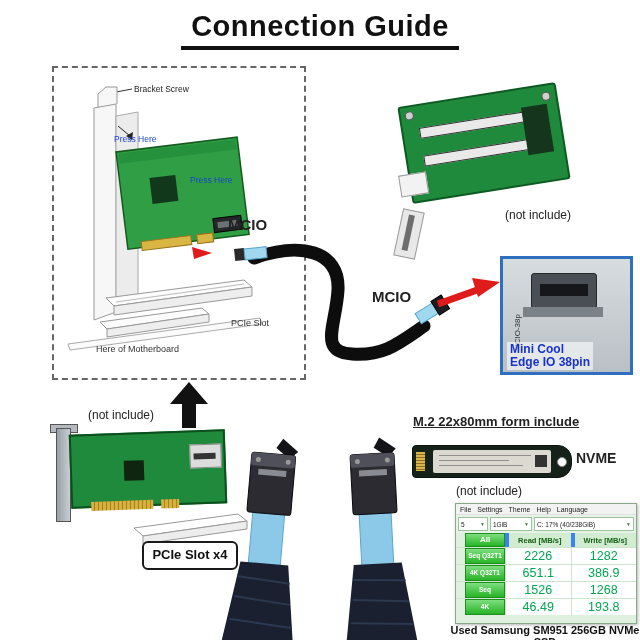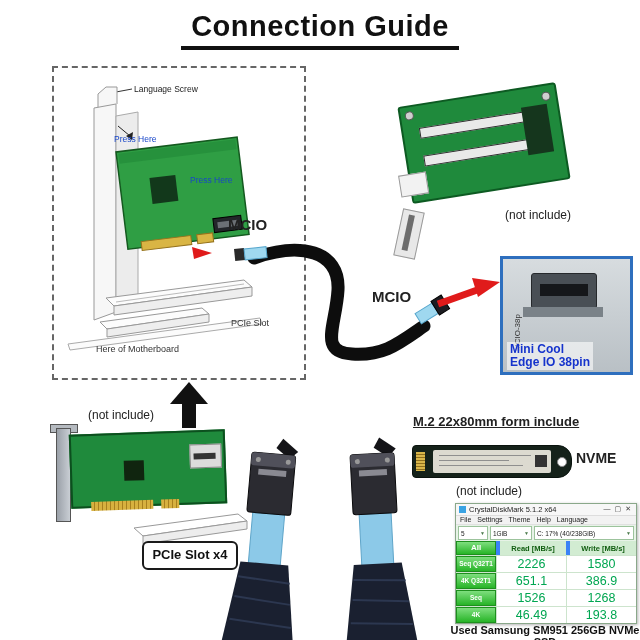--- a/index.html
+++ b/index.html
@@ -43,21 +43,21 @@
   .cdm-toolbar{height:16px;display:flex;gap:2px;align-items:center;padding:1px 2px;background:#e7f3e7;}
   .cdm-select{height:12px;background:#fff;border:1px solid #9cc39c;display:flex;align-items:center;
               justify-content:space-between;padding:0 2px;font-size:6.5px;color:#222;
               overflow:hidden;white-space:nowrap;}
   .caret{font-size:5px;color:#4a7a4a;margin-left:1px;}
   .cdm-grid{flex:1;display:flex;flex-direction:column;background:#dff0df;}
   .cdm-hrow{height:14px;display:flex;}
   .cdm-row{height:16px;display:flex;border-top:1px solid #cde4cd;}
   .cdm-btn{width:38px;background:linear-gradient(#7ede7e,#27b427);border:1px solid #1d8f1d;
            color:#fff;font-weight:bold;display:flex;align-items:center;justify-content:center;
-           text-align:center;line-height:1.05;}
+           text-align:center;line-height:1.05;margin-left:9px;}
   .cdm-hcell{flex:1;background:#d2ecd2;border-left:4px solid #3b82f6;display:flex;align-items:center;
              justify-content:center;font-size:7.5px;font-weight:bold;color:#115e11;}
   .cdm-cell{flex:1;background:#fff;border-left:1px solid #cde4cd;display:flex;align-items:center;
             justify-content:center;font-size:12.5px;font-weight:normal;color:#00a651;}
   .cdm-caption{position:absolute;left:450px;top:624px;width:190px;text-align:center;
                font-size:11px;font-weight:bold;color:#111;z-index:2;}
   .sticker-line{position:absolute;height:1px;background:#8f8f8f;}
 </style>
 </head>
 <body>
@@ -148,29 +148,20 @@
     <div class="abs" style="left:20px;top:4px;width:118px;height:23px;background:#dcdad0;border-radius:2px;">
       <div class="sticker-line" style="left:6px;top:5px;width:92px;"></div>
       <div class="sticker-line" style="left:6px;top:10px;width:70px;"></div>
       <div class="sticker-line" style="left:6px;top:15px;width:84px;"></div>
       <div class="abs" style="right:4px;top:5px;width:12px;height:12px;background:#333;"></div>
     </div>
     <div class="abs" style="right:4px;top:11px;width:8px;height:8px;border-radius:50%;background:#fff;border:1px solid #888;"></div>
   </div>
 
   <div class="cdm">
-    <div class="cdm-titlebar">
-      <div style="width:7px;height:7px;background:#3aa3e3;"></div>
-      <span>CrystalDiskMark 5.1.2 x64</span>
-      <span class="cdm-controls">
-        <span>—</span>
-        <span>▢</span>
-        <span>✕</span>
-      </span>
-    </div>
     <div class="cdm-menubar">
       <span>File</span>
       <span>Settings</span>
       <span>Theme</span>
       <span>Help</span>
       <span>Language</span>
     </div>
     <div class="cdm-toolbar">
       <div class="cdm-select" style="width:24px;">
         <span>5</span>
@@ -187,21 +178,21 @@
     </div>
     <div class="cdm-grid">
       <div class="cdm-hrow">
         <div class="cdm-btn" style="font-size:8px;">All</div>
         <div class="cdm-hcell">Read [MB/s]</div>
         <div class="cdm-hcell">Write [MB/s]</div>
       </div>
       <div class="cdm-row">
         <div class="cdm-btn" style="font-size:6.5px;">Seq Q32T1</div>
         <div class="cdm-cell">2226</div>
-        <div class="cdm-cell">1580</div>
+        <div class="cdm-cell">1282</div>
       </div>
       <div class="cdm-row">
         <div class="cdm-btn" style="font-size:6.5px;">4K Q32T1</div>
         <div class="cdm-cell">651.1</div>
         <div class="cdm-cell">386.9</div>
       </div>
       <div class="cdm-row">
         <div class="cdm-btn" style="font-size:6.5px;">Seq</div>
         <div class="cdm-cell">1526</div>
         <div class="cdm-cell">1268</div>
@@ -247,21 +238,21 @@
     <rect x="182" y="403" width="14" height="25" fill="#111"></rect>
     <polygon points="170,404 208,404 189,382" fill="#111"></polygon>
 
     <polygon points="134,528 238,514 247,521 143,536" fill="#ffffff" stroke="#999"></polygon>
     <polygon points="143,536 247,521 247,529 143,544" fill="#ededed" stroke="#999"></polygon>
 
     <use href="#conn" transform="translate(252,452) rotate(5)"></use>
     <use href="#conn" transform="translate(350,455) rotate(-3)"></use>
   </svg>
 
-  <div class="lbl z4" style="left:134px;top:84px;font-size:8.5px;">Language Screw</div>
+  <div class="lbl z4" style="left:134px;top:84px;font-size:8.5px;">Bracket Screw</div>
   <div class="lbl z4 blue" style="left:114px;top:134px;font-size:8.5px;">Press Here</div>
   <div class="lbl z4 blue" style="left:190px;top:175px;font-size:8.5px;">Press Here</div>
   <div class="lbl z4" style="left:231px;top:318px;font-size:9px;color:#333;">PCIe Slot</div>
   <div class="lbl z4" style="left:96px;top:344px;font-size:9px;color:#333;">Here of Motherboard</div>
   <div class="lbl z4 bold" style="left:228px;top:216px;font-size:15px;">MCIO</div>
   <div class="lbl z4 bold" style="left:372px;top:288px;font-size:15px;">MCIO</div>
   <div class="lbl z4" style="left:505px;top:208px;font-size:12px;">(not include)</div>
   <div class="lbl z4" style="left:88px;top:408px;font-size:12px;">(not include)</div>
   <div class="lbl z4" style="left:456px;top:484px;font-size:12px;">(not include)</div>
   <div class="lbl z4 bold" style="left:413px;top:414px;font-size:13px;text-decoration:underline;">M.2 22x80mm form include</div>

